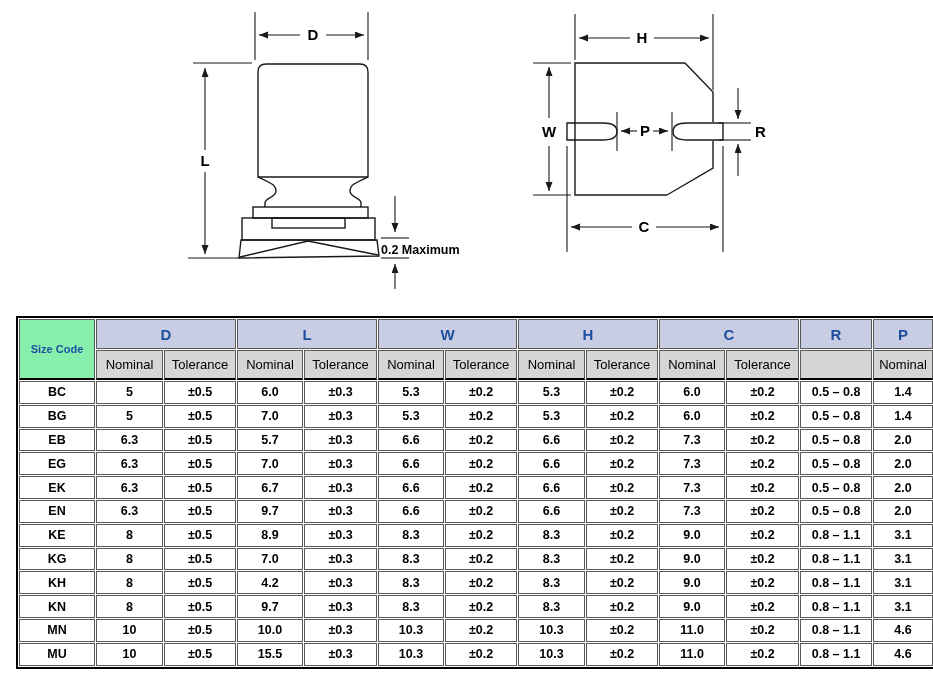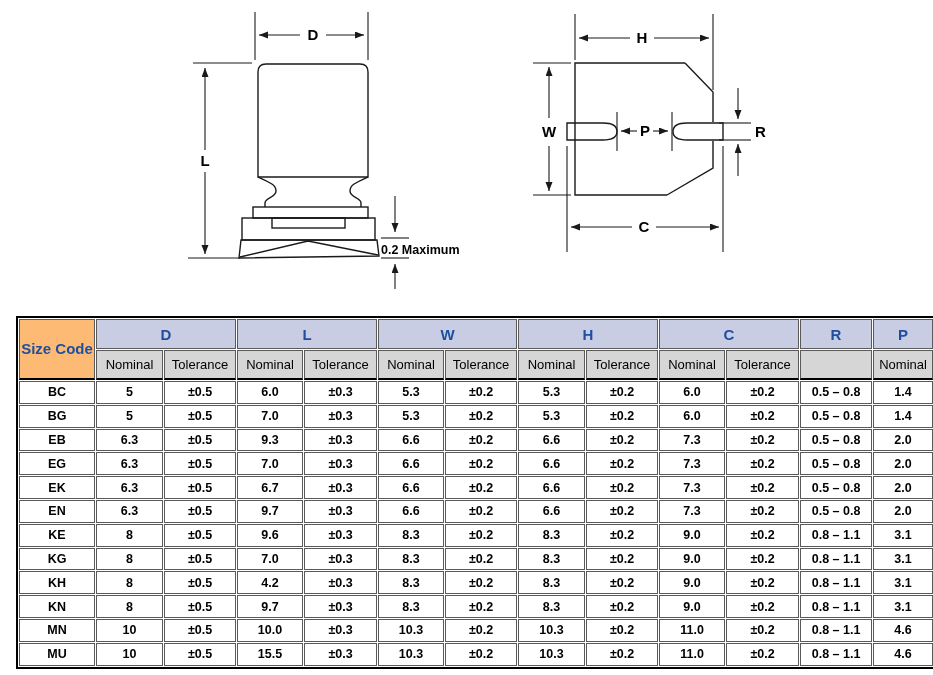--- a/index.html
+++ b/index.html
@@ -18,21 +18,21 @@
 
   #dim-table {
     position:absolute; left:16px; top:316px; width:902px;
     table-layout:fixed; border-collapse:separate; border-spacing:1px;
     border:2px solid #000; background:#fff;
   }
   #dim-table th, #dim-table td {
     border:1px solid #5a5a5a; padding:0; text-align:center; vertical-align:middle;
     overflow:hidden; white-space:nowrap;
   }
-  .hdr-size  { background:#fdba74; color:#1e4f9f; font-size:15px; font-weight:bold;
+  .hdr-size  { background:#86efac; color:#1e4f9f; font-size:11px; font-weight:bold;
                line-height:1.15; border-bottom:2px solid #000 !important; }
   .hdr-group { background:#c8cde3; color:#1e4f9f; font-size:15px; font-weight:bold; height:28px; }
   .hdr-sub   { background:#d6d6d6; color:#000; font-size:13px; font-weight:normal; height:27px;
                border-bottom:2px solid #000 !important; }
   #dim-table td { font-size:12.5px; font-weight:bold; color:#000; height:20.8px; background:#fff; }
 </style>
 </head>
 <body>
 
 <div id="page">
@@ -191,21 +191,21 @@
           <td>±0.2</td>
           <td>6.0</td>
           <td>±0.2</td>
           <td>0.5 – 0.8</td>
           <td>1.4</td>
         </tr>
         <tr>
           <td>EB</td>
           <td>6.3</td>
           <td>±0.5</td>
-          <td>9.3</td>
+          <td>5.7</td>
           <td>±0.3</td>
           <td>6.6</td>
           <td>±0.2</td>
           <td>6.6</td>
           <td>±0.2</td>
           <td>7.3</td>
           <td>±0.2</td>
           <td>0.5 – 0.8</td>
           <td>2.0</td>
         </tr>
@@ -251,21 +251,21 @@
           <td>±0.2</td>
           <td>7.3</td>
           <td>±0.2</td>
           <td>0.5 – 0.8</td>
           <td>2.0</td>
         </tr>
         <tr>
           <td>KE</td>
           <td>8</td>
           <td>±0.5</td>
-          <td>9.6</td>
+          <td>8.9</td>
           <td>±0.3</td>
           <td>8.3</td>
           <td>±0.2</td>
           <td>8.3</td>
           <td>±0.2</td>
           <td>9.0</td>
           <td>±0.2</td>
           <td>0.8 – 1.1</td>
           <td>3.1</td>
         </tr>

